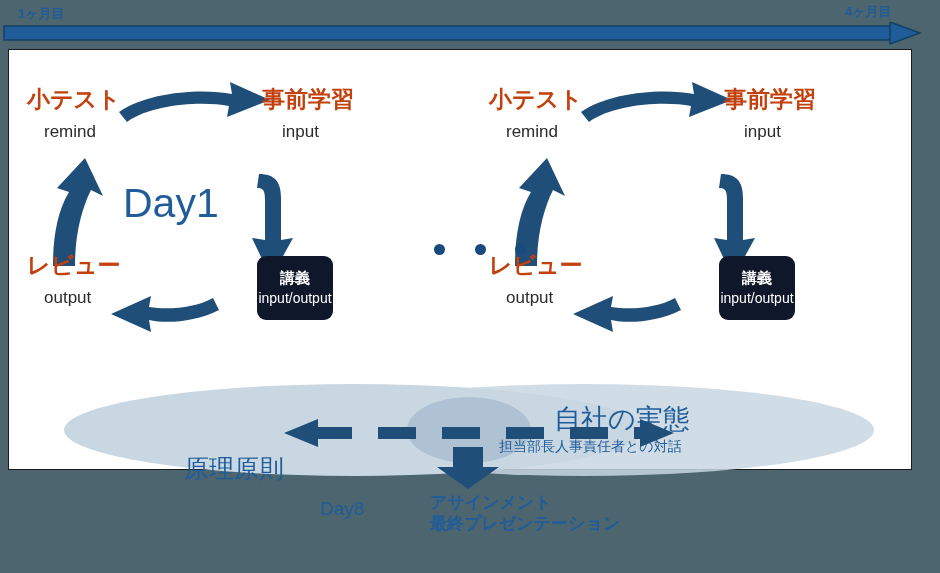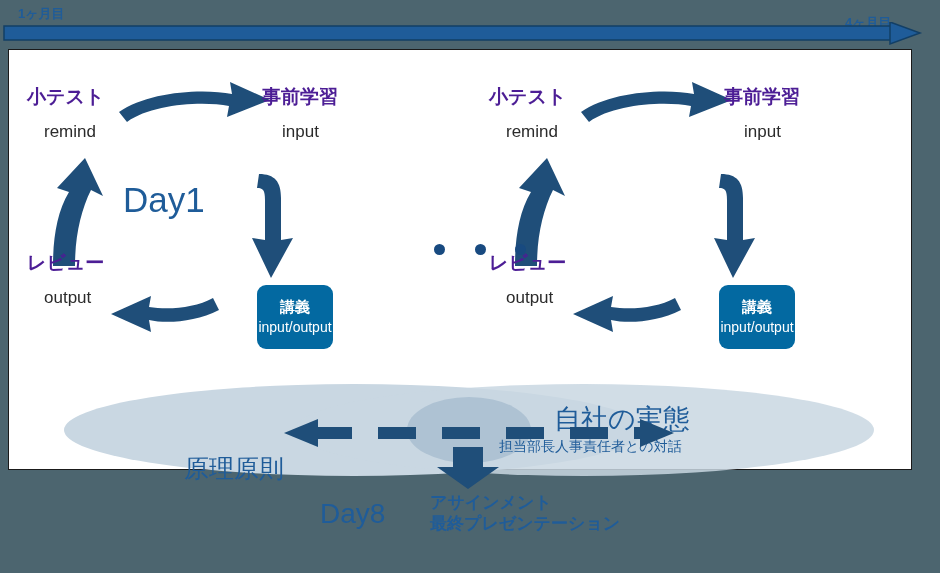--- a/index.html
+++ b/index.html
@@ -15,73 +15,72 @@
   
   .tl-label{
     position:absolute;
     font-size:13px;
     font-weight:700;
     color:#1f5c99;
     letter-spacing:0px;
     white-space:nowrap;
   }
   #tl-left{left:18px;top:5px;}
-  #tl-right{left:845px;top:14px;}
+  #tl-right{left:845px;top:3px;}
 
   #timeline-arrow{position:absolute;left:0px;top:22px;width:940px;height:26px;}
 
   
   #panel{
     position:absolute;
     left:8px;top:49px;
     width:904px;height:421px;
     background:#ffffff;
     border:1.5px solid #1a1a1a;
     box-sizing:border-box;
   }
 
   
   .cycle{position:absolute;width:330px;height:280px;}
   #cycle-1{left:18px;top:20px;}
   #cycle-2{left:480px;top:20px;}
 
   .jp-bold{
     position:absolute;
-    font-size:19px;
+    font-size:23px;
     font-weight:700;
-    color:#4c1d95;
+    color:#c2410c;
     white-space:nowrap;
     font-family:"DejaVu Sans","Liberation Sans",sans-serif;
   }
   .en-sub{
     position:absolute;
     font-size:17px;
     font-weight:400;
     color:#2b2b2b;
     white-space:nowrap;
   }
   .day-label{
     position:absolute;
-    font-size:35px;
+    font-size:41px;
     font-weight:400;
     color:#1f5c99;
     white-space:nowrap;
     letter-spacing:0px;
   }
 
   .lec-box{
     position:absolute;
     width:76px;height:64px;
-    background:#0369a1;
+    background:#0f172a;
     border-radius:9px;
     color:#ffffff;
     display:flex;flex-direction:column;
     align-items:center;justify-content:center;
     line-height:1.15;
-    margin-top:29px;
   }
   .lec-title{font-size:15px;font-weight:700;font-family:"DejaVu Sans","Liberation Sans",sans-serif;}
   .lec-sub{font-size:14px;font-weight:400;margin-top:2px;}
 
   .cyc-svg{position:absolute;left:0;top:0;width:330px;height:280px;overflow:visible;}
 
   
   #dots{position:absolute;left:425px;top:194px;width:110px;height:20px;}
   .dot{
     position:absolute;top:0;width:11px;height:11px;border-radius:50%;
@@ -100,21 +99,21 @@
   #ell-right-label{font-size:27px;left:490px;top:26px;}
   #ell-right-sub{font-size:14px;left:435px;top:63px;}
 
   
   #dbl-arrow{position:absolute;left:275px;top:368px;width:390px;height:30px;}
 
   
   #down-arrow{position:absolute;left:437px;top:447px;width:62px;height:42px;}
   #day8{
     position:absolute;left:320px;top:498px;
-    font-size:28px;color:#1f5c99;font-weight:400;white-space:nowrap;
+    font-size:19px;color:#1f5c99;font-weight:400;white-space:nowrap;
   }
   #assign{
     position:absolute;left:430px;top:492px;
     font-size:17px;font-weight:700;color:#1f5c99;
     line-height:1.25;white-space:nowrap;
     font-family:"DejaVu Sans","Liberation Sans",sans-serif;
   }
 </style>
 </head>
 <body>

